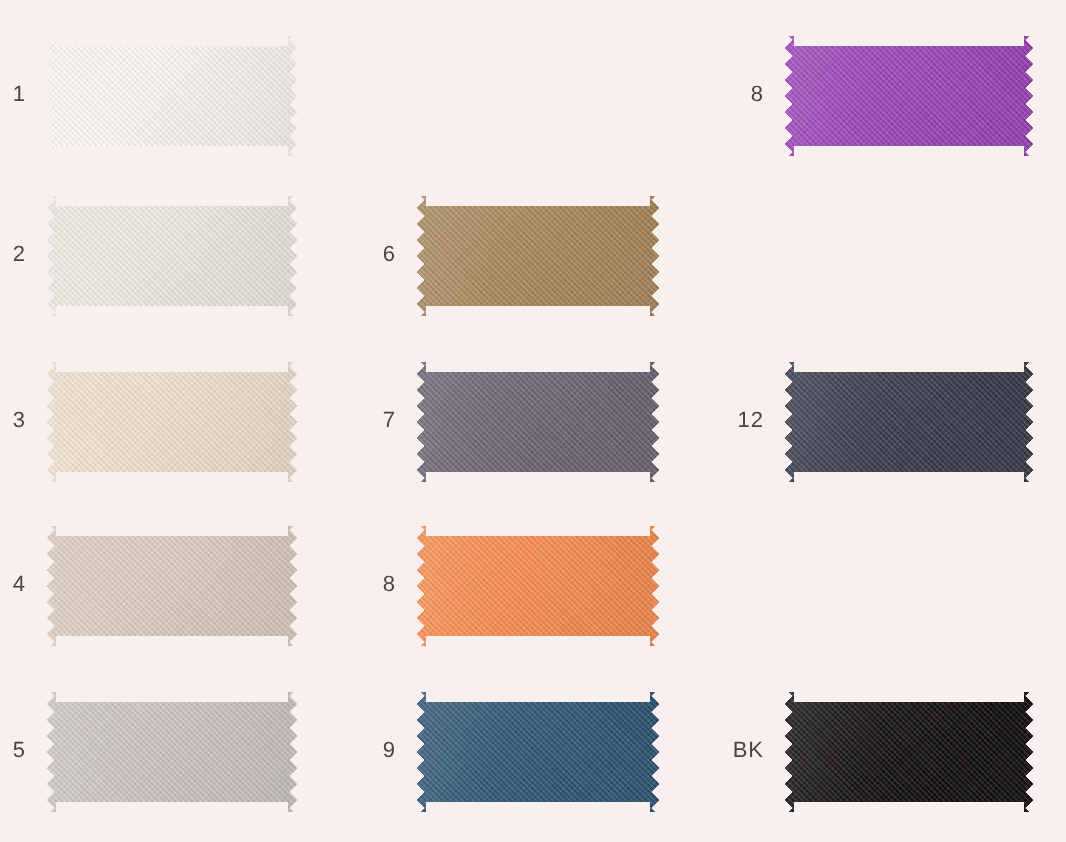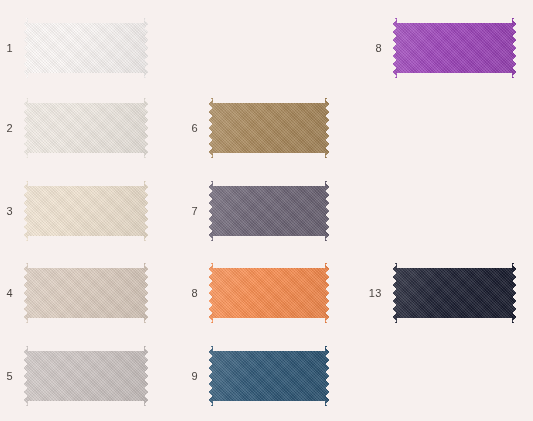--- a/index.html
+++ b/index.html
@@ -174,20 +174,27 @@
         <div class="shade"></div>
       </div>
     </div>
     <div class="swatch-cell" data-pale="false" style="left: 392px; top: 18px; width: 125px; height: 60px;">
       <div class="swatch-label" style="right: calc(100% + 10px); color: rgb(74, 68, 64);">8</div>
       <div class="swatch-chip" style="left: 0px; width: 125px; height: 60px; background: rgb(155, 66, 184);">
         <div class="weave"></div>
         <div class="shade"></div>
       </div>
     </div>
-    <div class="swatch-cell" data-pale="false" style="left: 392px; top: 263px; width: 125px; height: 60px;">
-      <div class="swatch-label" style="right: calc(100% + 10px); color: rgb(74, 68, 64);">13</div>
-      <div class="swatch-chip" style="left: 0px; width: 125px; height: 60px; background: rgb(25, 28, 46);">
+    <div class="swatch-cell" data-pale="false" style="left: 392px; top: 181px; width: 125px; height: 60px;">
+      <div class="swatch-label" style="right: calc(100% + 10px); color: rgb(74, 68, 64);">12</div>
+      <div class="swatch-chip" style="left: 0px; width: 125px; height: 60px; background: rgb(54, 58, 74);">
+        <div class="weave"></div>
+        <div class="shade"></div>
+      </div>
+    </div>
+    <div class="swatch-cell" data-pale="false" style="left: 392px; top: 346px; width: 125px; height: 60px;">
+      <div class="swatch-label" style="right: calc(100% + 10px); color: rgb(74, 68, 64);">BK</div>
+      <div class="swatch-chip" style="left: 0px; width: 125px; height: 60px; background: rgb(16, 12, 16);">
         <div class="weave"></div>
         <div class="shade"></div>
       </div>
     </div>
   </div>
 
 </body></html>

